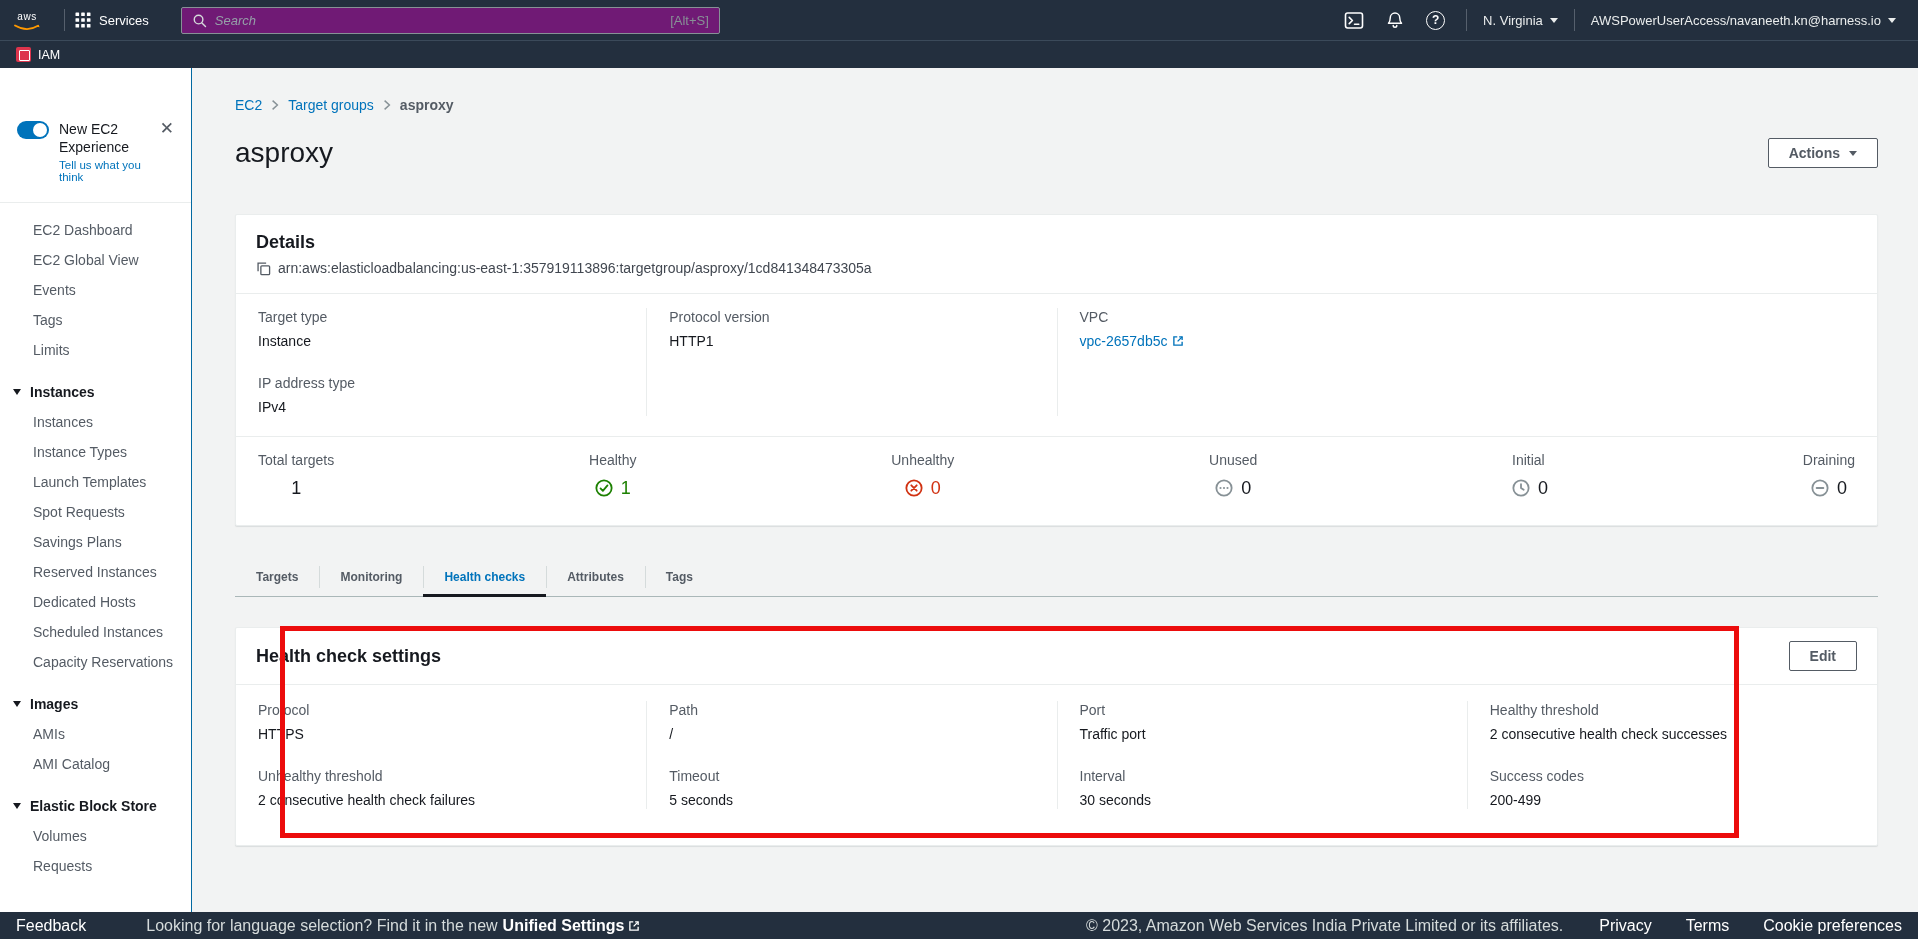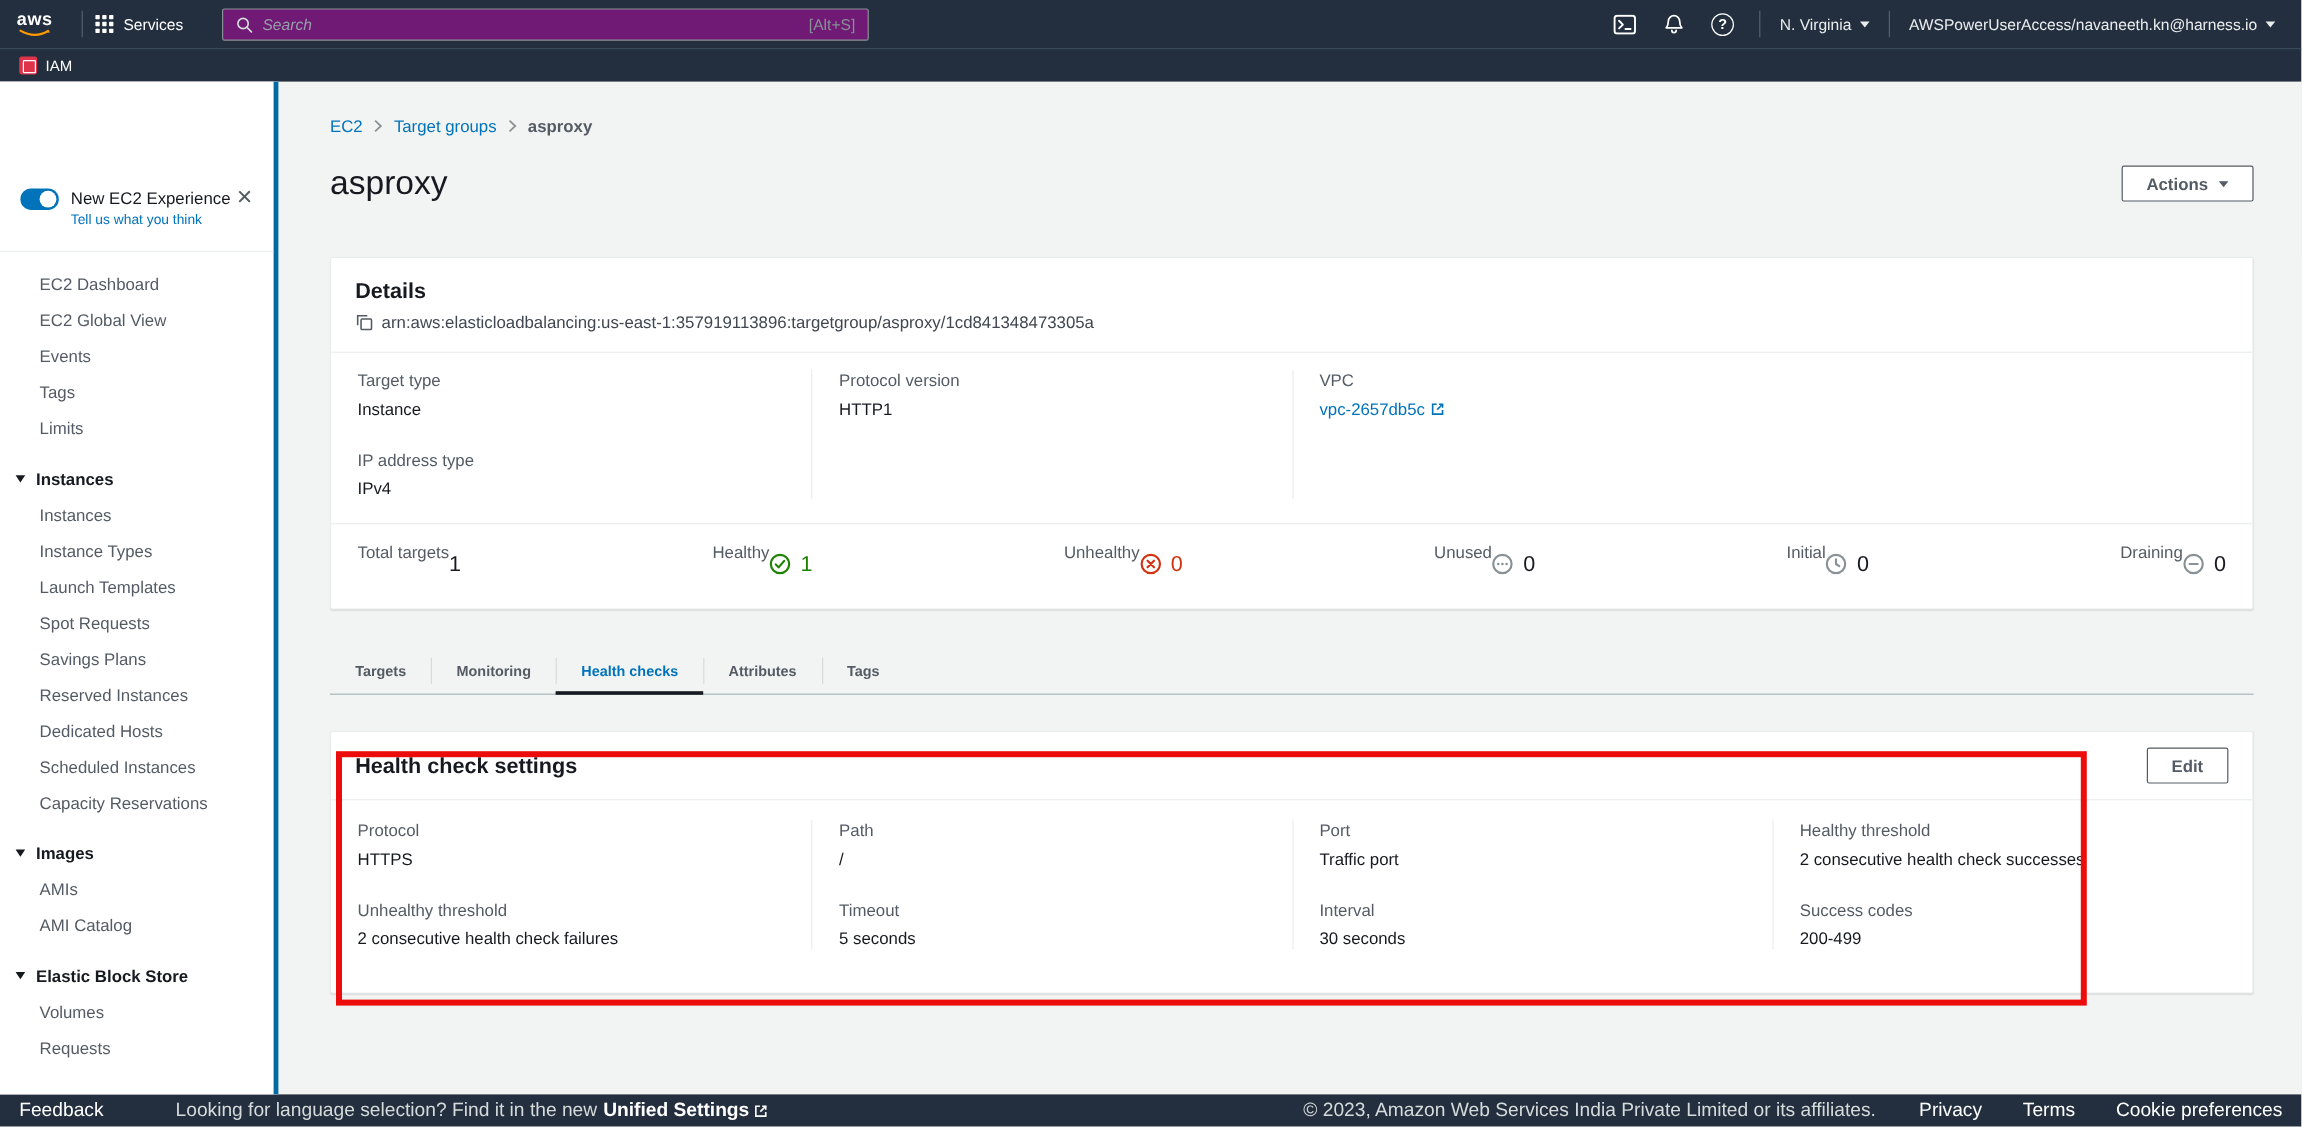--- a/index.html
+++ b/index.html
@@ -3,42 +3,42 @@
 <meta charset="utf-8">
 <style>
   * { margin:0; padding:0; box-sizing:border-box; }
   html,body { background:#e9ebed; }
   body { font-family:"Liberation Sans", sans-serif; }
   .screen { position:relative; width:1918px; height:939px; background:#f2f3f3; overflow:hidden; }
 
   
   .topnav { height:40px; background:#232f3e; display:flex; align-items:center; padding:0 16px 0 14px; color:#d5dbdb; }
   .logo { display:flex; flex-direction:column; align-items:center; cursor:pointer; margin-right:14px; }
-  .logo-text { color:#fff; font-weight:700; font-size:15px; letter-spacing:.5px; line-height:14px; }
+  .logo-text { color:#fff; font-weight:400; font-size:10px; letter-spacing:.5px; line-height:14px; }
   .vdiv { width:1px; height:22px; background:#56606d; margin:0 10px; }
   .nav-btn { display:flex; align-items:center; gap:8px; background:none; border:none; color:#fff; font-size:13px; font-family:inherit; cursor:pointer; }
   .searchbox { margin-left:32px; width:539px; height:27px; border:1px solid #879196; border-radius:2px; display:flex; align-items:center; padding:0 10px; gap:8px; background:#701a75; }
   .searchbox input { flex:1; background:transparent; border:none; outline:none; color:#d5dbdb; font-size:13px; font-style:italic; font-family:inherit; }
   .searchbox input::placeholder { color:#95a0a8; font-style:italic; }
   .shortcut { color:#879196; font-size:13px; }
   .spacer { flex:1; }
   .icon-btn { background:none; border:none; cursor:pointer; display:flex; align-items:center; justify-content:center; margin:0 11px; }
   .help-circle { width:19px; height:19px; border:1.5px solid #fff; border-radius:50%; color:#fff; font-size:12px; font-weight:700; display:flex; align-items:center; justify-content:center; }
   .menu-txt { display:flex; align-items:center; gap:7px; background:none; border:none; color:#eaeded; font-size:13px; font-family:inherit; cursor:pointer; margin:0 6px; }
   .caret { width:0; height:0; border-left:4px solid transparent; border-right:4px solid transparent; border-top:5px solid currentColor; display:inline-block; }
 
   
   .favbar { height:28px; background:#232f3e; border-top:1px solid #3b4a5a; display:flex; align-items:center; padding:0 16px; }
   .fav-item { display:flex; align-items:center; gap:7px; color:#fff; font-size:12.5px; cursor:pointer; }
   .iam-icon { width:15px; height:15px; background:#dd344c; border-radius:2px; position:relative; display:inline-block; }
   .iam-icon::after { content:""; position:absolute; left:3px; top:3px; width:9px; height:9px; border:1.2px solid #fff; border-radius:1px; }
 
   
   .body-row { display:flex; height:844px; }
-  .sidebar { width:232px; background:#fff; border-right:4px solid #0369a1; padding-top:88px; flex:none; overflow:hidden; }
+  .sidebar { width:192px; background:#fff; border-right:1px solid #0369a1; padding-top:52px; flex:none; overflow:hidden; }
   .content { flex:1; padding:0 40px 0 43px; overflow:hidden; }
 
   
   .exp { display:flex; align-items:flex-start; padding:0 14px 0 17px; }
   .toggle { width:32px; height:18px; background:#0073bb; border-radius:9px; position:relative; flex:none; margin-top:1px; cursor:pointer; }
   .toggle::after { content:""; position:absolute; right:2px; top:2px; width:14px; height:14px; background:#fff; border-radius:50%; }
   .exp-text { margin-left:10px; flex:1; }
   .exp-label { font-size:14px; color:#16191f; line-height:18px; }
   .exp-sub { font-size:11.5px; color:#0073bb; cursor:pointer; display:inline-block; margin-top:3px; }
   .close { color:#545b64; font-size:17px; line-height:18px; cursor:pointer; padding:0 3px; }
@@ -68,21 +68,21 @@
   .fourcol { display:grid; grid-template-columns:repeat(4,1fr); padding:14px 0 20px; }
   .fourcol .col { padding:0 22px; }
   .fourcol .col + .col { border-left:1px solid #eaeded; }
   .field { margin-bottom:24px; }
   .field:last-child { margin-bottom:0; }
   .field-label { font-size:14px; color:#545b64; line-height:18px; }
   .field-value { font-size:14px; color:#16191f; line-height:18px; margin-top:6px; }
   .link { color:#0073bb; cursor:pointer; text-decoration:none; display:inline-flex; align-items:center; gap:5px; }
 
   .summary-row { display:flex; justify-content:space-between; padding:14px 22px 26px; border-top:1px solid #eaeded; }
-  .counter-box { display:flex; flex-direction:row; align-items:center; width:max-content; }
+  .counter-box { display:flex; flex-direction:column; align-items:center; width:max-content; }
   .counter-label { font-size:14px; color:#545b64; line-height:18px; align-self:flex-start; }
   .counter-value { display:flex; align-items:center; gap:8px; margin-top:8px; font-size:18px; line-height:22px; color:#16191f; }
   .counter-value.green { color:#1d8102; }
   .counter-value.red { color:#d13212; }
 
   
   .tabs { display:flex; margin-top:30px; border-bottom:1px solid #aab7b8; }
   .tab { padding:12px 21px 8px; font-size:12px; font-weight:700; color:#545b64; cursor:pointer; position:relative; border-bottom:3px solid transparent; margin-bottom:-1px; line-height:18px; }
   .tab + .tab::before { content:""; position:absolute; left:0; top:10px; width:1px; height:22px; background:#d5dbdb; }
   .tab.active { color:#0073bb; border-bottom-color:#16191f; }

